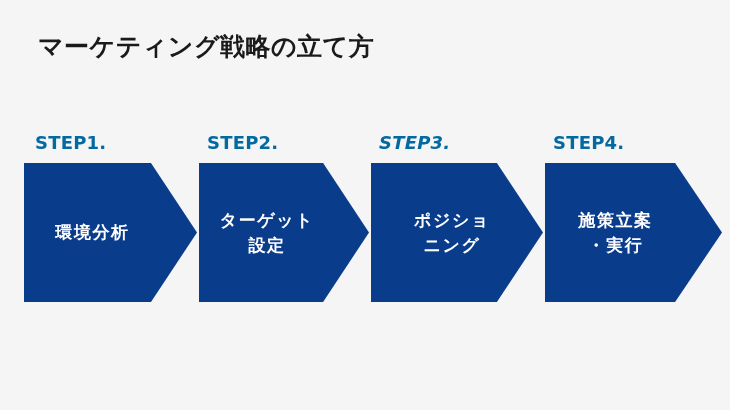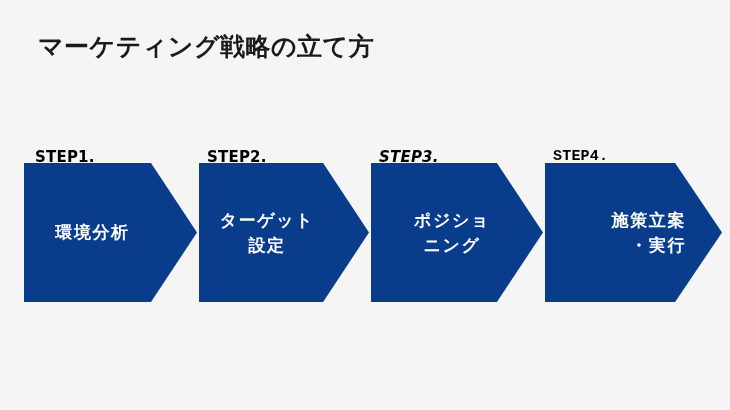--- a/index.html
+++ b/index.html
@@ -32,28 +32,27 @@
     font-size: 25px;
     font-weight: bold;
     color: #1a1a1a;
     letter-spacing: 0.5px;
     line-height: 34px;
     white-space: nowrap;
   }
 
   .step-label {
     position: absolute;
-    font-size: 15px;
+    font-size: 18px;
     font-weight: bold;
-    color: #000000;
+    color: #0369a1;
     letter-spacing: 0.2px;
     line-height: 18px;
     white-space: nowrap;
     top: 122px;
-    margin-top: 14px;
   }
 
   .chevron {
     position: absolute;
     top: 151px;
     height: 139px;
     background: #0a3c8c;
     display: flex;
     align-items: center;
     justify-content: flex-start;
@@ -75,33 +74,33 @@
 
   
   .chevron-1 { left: 24px;  width: 173px; clip-path: polygon(0 0, 73.4% 0, 100% 50%, 73.4% 100%, 0 100%); }
   .chevron-2 { left: 199px; width: 170px; clip-path: polygon(0 0, 73.0% 0, 100% 50%, 73.0% 100%, 0 100%); }
   .chevron-3 { left: 371px; width: 172px; clip-path: polygon(0 0, 73.2% 0, 100% 50%, 73.2% 100%, 0 100%); padding-left: 24px; }
   .chevron-4 { left: 545px; width: 177px; clip-path: polygon(0 0, 73.5% 0, 100% 50%, 73.5% 100%, 0 100%); }
 
   .chevron-1 .chevron-label { padding-right: 36px; }
   .chevron-2 .chevron-label { padding-right: 34px; }
   .chevron-3 .chevron-label { padding-right: 34px; }
-  .chevron-4 .chevron-label { padding-right: 36px; text-align: right; }
+  .chevron-4 .chevron-label { padding-right: 36px; }
 </style>
 </head>
 <body>
 
 <div id="canvas">
 
   <div id="page-title">マーケティング戦略の立て方</div>
 
   <div class="step-label" style="left: 35px;">STEP1.</div>
   <div class="step-label" style="left: 207px;">STEP2.</div>
   <div class="step-label" style="left: 379px; font-style: italic;">STEP3.</div>
-  <div class="step-label" style="left: 553px; font-family: Liberation Mono, monospace;">STEP4.</div>
+  <div class="step-label" style="left: 553px;">STEP4.</div>
 
   <div class="chevron chevron-1">
     <div class="chevron-label">環境分析</div>
   </div>
 
   <div class="chevron chevron-2">
     <div class="chevron-label">ターゲット
 設定</div>
   </div>
 

